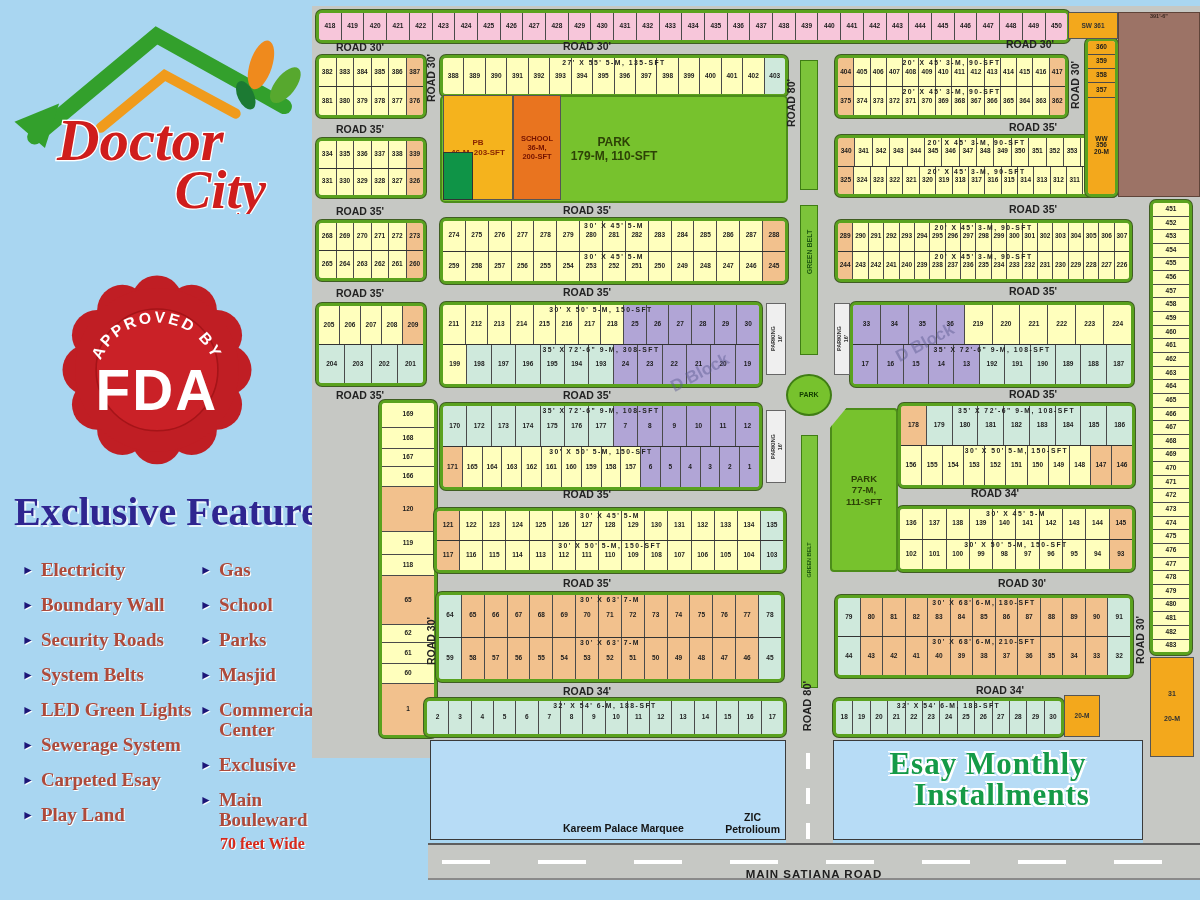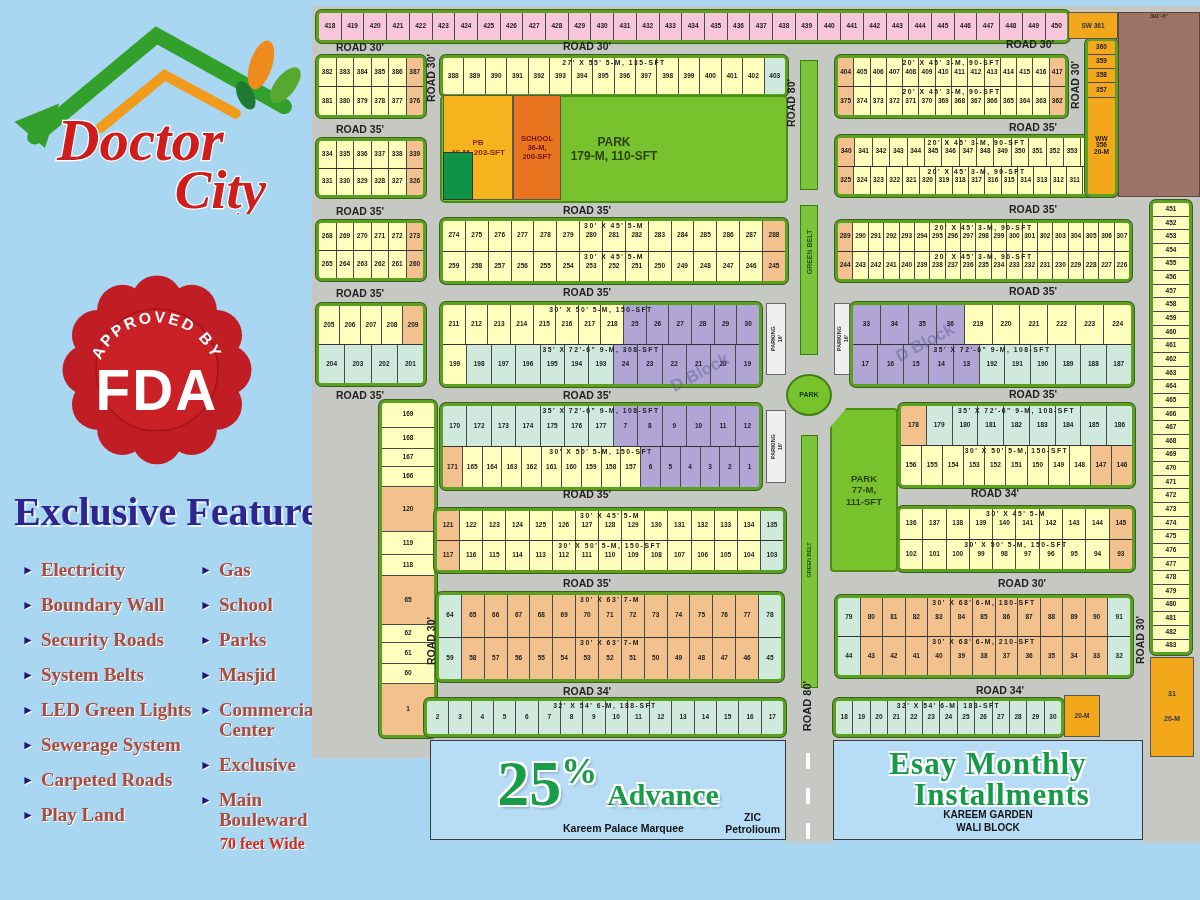--- a/index.html
+++ b/index.html
@@ -110,21 +110,21 @@
         <div class="fitem">
           <span class="bul">►</span>
           <span>LED Green Lights</span>
         </div>
         <div class="fitem">
           <span class="bul">►</span>
           <span>Sewerage System</span>
         </div>
         <div class="fitem">
           <span class="bul">►</span>
-          <span>Carpeted Roads</span>
+          <span>Carpeted Esay</span>
         </div>
         <div class="fitem">
           <span class="bul">►</span>
           <span>Play Land</span>
         </div>
       </div>
     <div id="fcol2" class="fcol c2">
         <div class="fitem">
           <span class="bul">►</span>
           <span>Gas</span>
@@ -866,29 +866,37 @@
       <div class="lbl" style="left: 809px; top: 252px; font-size: 7px; color: rgb(30, 90, 16); transform: translate(-50%, -50%) rotate(-90deg);">GREEN BELT</div>
       <div class="lbl" style="left: 809px; top: 560px; font-size: 5.5px; color: rgb(30, 90, 16); transform: translate(-50%, -50%) rotate(-90deg);">GREEN BELT</div>
       <div class="lbl" style="left: 700px; top: 373px; font-size: 17px; color: rgba(90, 90, 145, 0.45); transform: translate(-50%, -50%) rotate(-28deg);">D Block</div>
       <div class="lbl" style="left: 925px; top: 343px; font-size: 17px; color: rgba(90, 90, 145, 0.45); transform: translate(-50%, -50%) rotate(-28deg);">D Block</div>
       <div class="dash" style="left: 806px; top: 753px; width: 4px; height: 16px;"></div>
       <div class="dash" style="left: 806px; top: 788px; width: 4px; height: 16px;"></div>
       <div class="dash" style="left: 806px; top: 823px; width: 4px; height: 16px;"></div>
     </div>
 
   <div class="bluebox" style="left:430px;top:740px;width:356px;height:100px;">
-    <div class="adv">
-      <span class="n">25</span><span class="pc">%</span><span class="w">Advance</span>
-    </div>
     <div class="kpm">Kareem Palace Marquee</div>
     <div class="zic">ZIC
 Petrolioum</div>
   </div>
 
   <div class="bluebox" style="left:833px;top:740px;width:310px;height:100px;">
     <div class="esay">Esay Monthly</div>
     <div class="esay" style="margin-top:-4px;margin-left:28px;">Installments</div>
-    <div class="kg">KAREEM GARDEN
-WALI BLOCK</div>
   </div>
 
+  <div class="mainroad">
+    <div id="mrdashes">
+        <div class="dash" style="left: 14px; top: 15px; width: 48px; height: 4px;"></div>
+        <div class="dash" style="left: 110px; top: 15px; width: 48px; height: 4px;"></div>
+        <div class="dash" style="left: 206px; top: 15px; width: 48px; height: 4px;"></div>
+        <div class="dash" style="left: 302px; top: 15px; width: 48px; height: 4px;"></div>
+        <div class="dash" style="left: 398px; top: 15px; width: 48px; height: 4px;"></div>
+        <div class="dash" style="left: 494px; top: 15px; width: 48px; height: 4px;"></div>
+        <div class="dash" style="left: 590px; top: 15px; width: 48px; height: 4px;"></div>
+        <div class="dash" style="left: 686px; top: 15px; width: 48px; height: 4px;"></div>
+      </div>
+    <div class="mrlabel">MAIN SATIANA ROAD</div>
+  </div>
 
 </div>
 
 </body></html>

